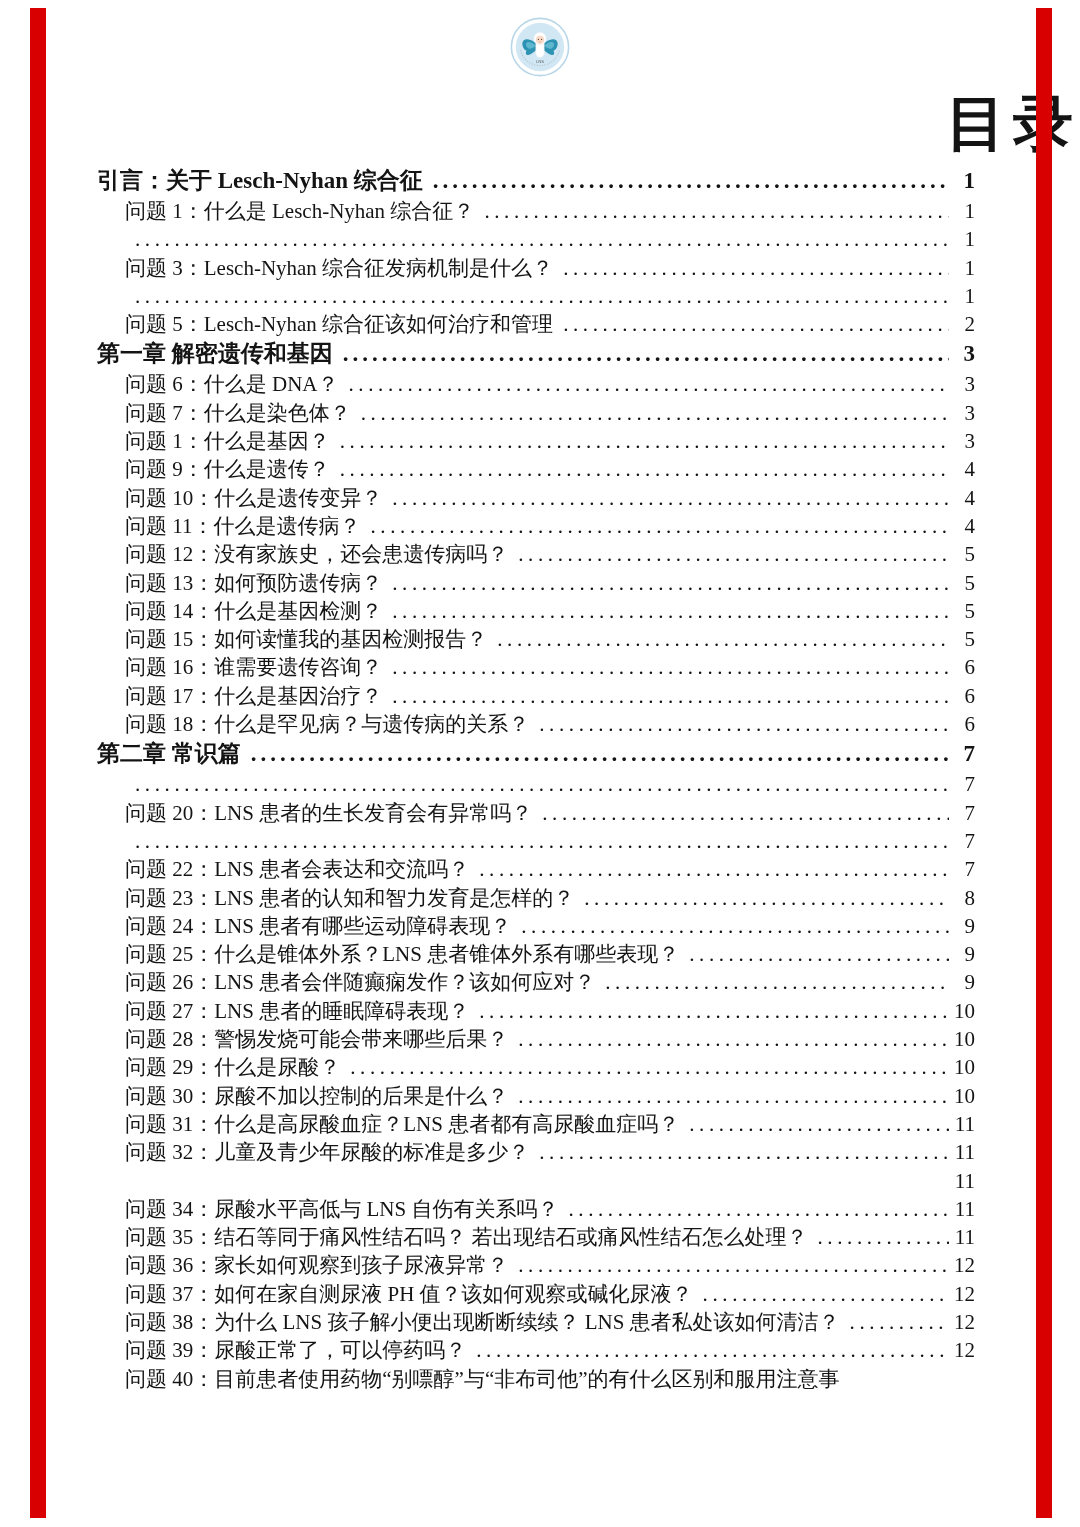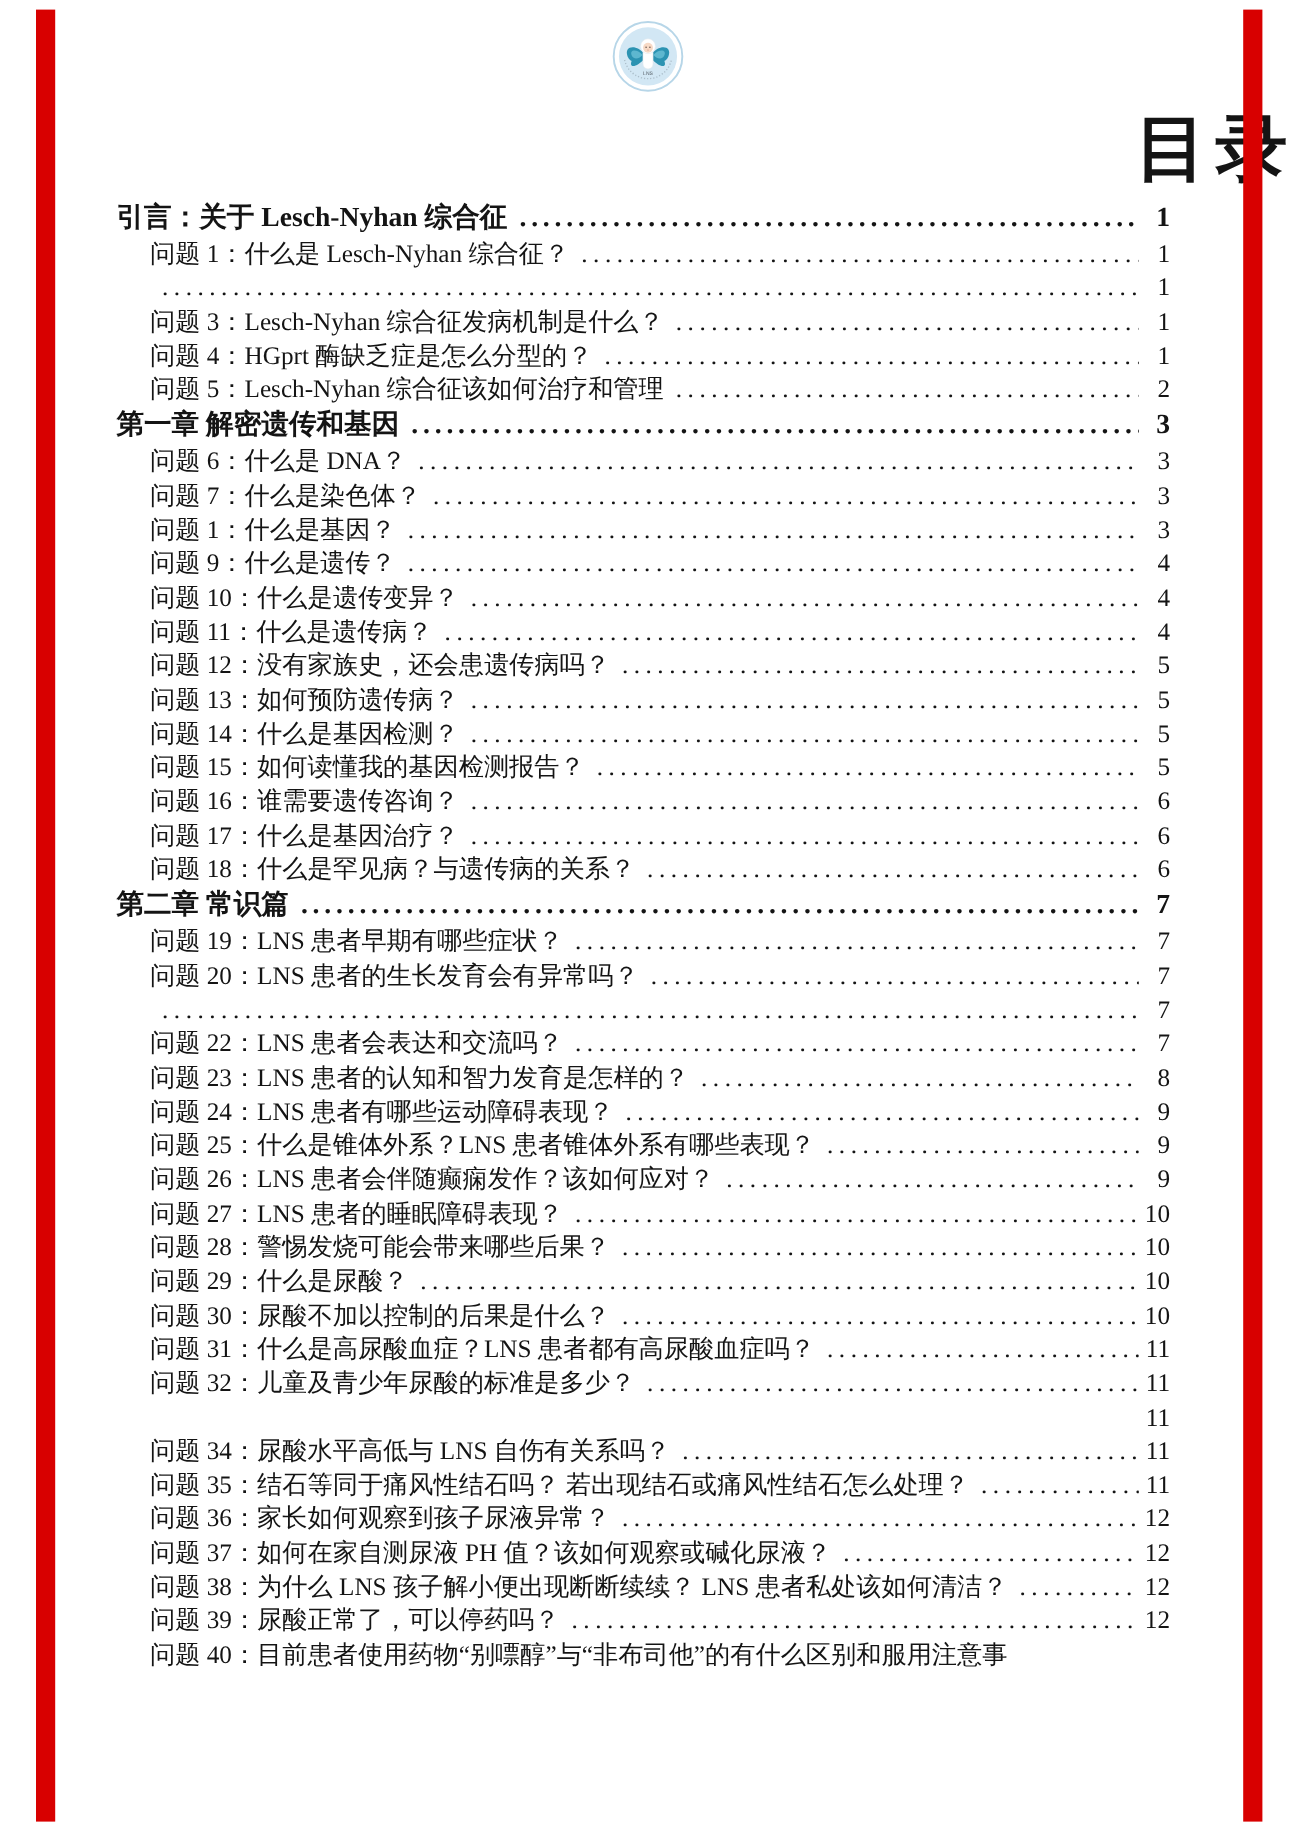--- a/index.html
+++ b/index.html
@@ -121,21 +121,20 @@
     <div class="toc-row">
       <span class="toc-leader">........................................................................................................................................................................................................</span>
       <span class="toc-page">1</span>
     </div>
     <div class="toc-row">
       <span class="toc-label">问题 3：Lesch-Nyhan 综合征发病机制是什么？</span>
       <span class="toc-leader">........................................................................................................................................................................................................</span>
       <span class="toc-page">1</span>
     </div>
     <div class="toc-row">
-      <span class="toc-label">问题 4：HGprt 酶缺乏症是怎么分型的？</span>
       <span class="toc-leader">........................................................................................................................................................................................................</span>
       <span class="toc-page">1</span>
     </div>
     <div class="toc-row">
       <span class="toc-label">问题 5：Lesch-Nyhan 综合征该如何治疗和管理</span>
       <span class="toc-leader">........................................................................................................................................................................................................</span>
       <span class="toc-page">2</span>
     </div>
     <div class="toc-row chapter">
       <span class="toc-label">第一章 解密遗传和基因</span>
@@ -206,21 +205,20 @@
       <span class="toc-label">问题 18：什么是罕见病？与遗传病的关系？</span>
       <span class="toc-leader">........................................................................................................................................................................................................</span>
       <span class="toc-page">6</span>
     </div>
     <div class="toc-row chapter">
       <span class="toc-label">第二章 常识篇</span>
       <span class="toc-leader">........................................................................................................................................................................................................</span>
       <span class="toc-page">7</span>
     </div>
     <div class="toc-row">
-      <span class="toc-label">问题 19：LNS 患者早期有哪些症状？</span>
       <span class="toc-leader">........................................................................................................................................................................................................</span>
       <span class="toc-page">7</span>
     </div>
     <div class="toc-row">
       <span class="toc-label">问题 20：LNS 患者的生长发育会有异常吗？</span>
       <span class="toc-leader">........................................................................................................................................................................................................</span>
       <span class="toc-page">7</span>
     </div>
     <div class="toc-row">
       <span class="toc-leader">........................................................................................................................................................................................................</span>

